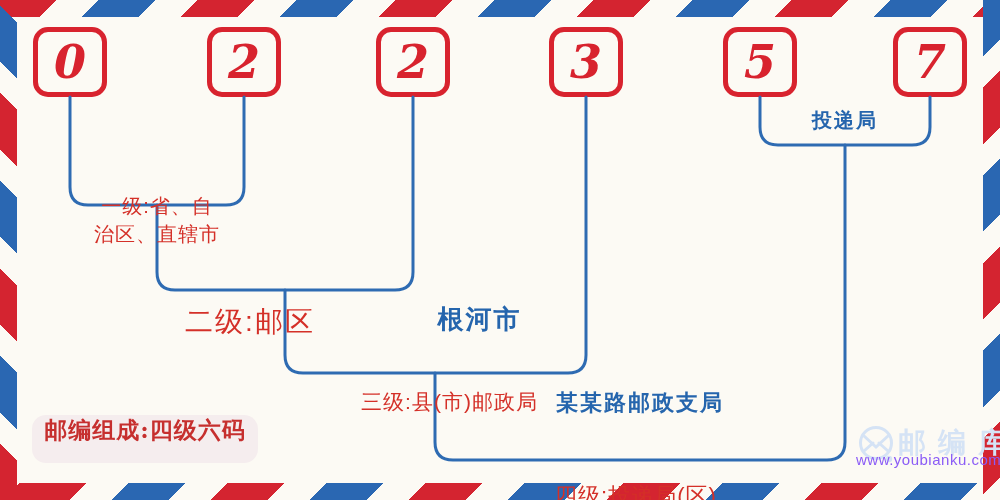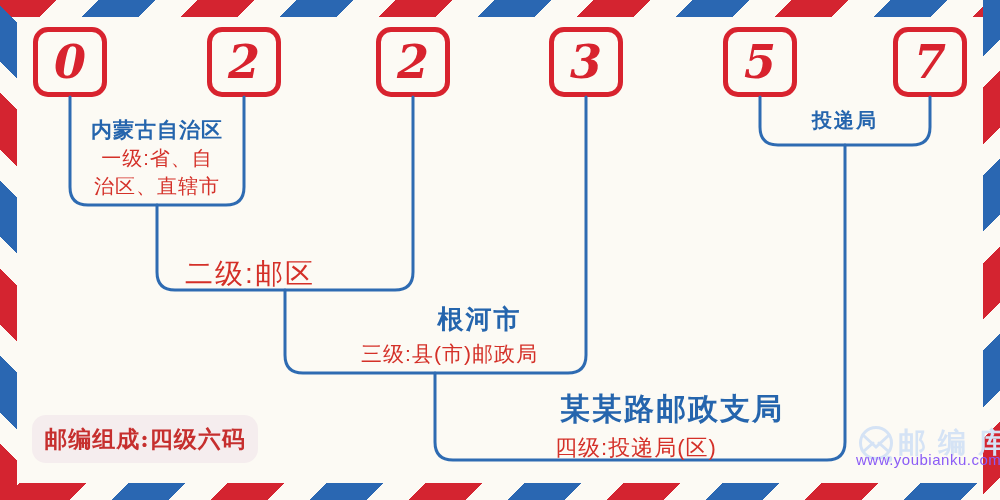--- a/index.html
+++ b/index.html
@@ -39,35 +39,35 @@
   }
   .d1{left:33px;} .d2{left:207px;} .d3{left:376px;}
   .d4{left:549px;} .d5{left:723px;} .d6{left:893px;}
 
   
   #connectors{position:absolute;left:0;top:0;pointer-events:none;}
 
   
   .lbl{position:absolute;text-align:center;line-height:1.3;}
   .blue{color:var(--text-blue,#2565ad);font-weight:bold;}
-  .red{color:var(--text-red,#d43028);}
+  .red{color:var(--text-red,#d43028);margin-top:48px;}
   .lv1-name{left:70px;width:174px;top:116px;font-size:21px;letter-spacing:1px;}
   .lv1-desc{left:74px;width:166px;top:144px;font-size:20px;line-height:28px;white-space:pre-line;letter-spacing:1px;}
   .lv2-desc{left:146px;width:208px;top:256px;font-size:28px;letter-spacing:2px;}
   .lv3-name{left:285px;width:301px;top:303px;font-size:26px;letter-spacing:2px;padding-left:44px;}
   .lv3-desc{left:285px;width:329px;top:340px;font-size:21px;letter-spacing:1px;}
-  .lv4-name{left:435px;width:410px;top:389px;font-size:30px;letter-spacing:2px;padding-left:32px;}
+  .lv4-name{left:435px;width:410px;top:389px;font-size:22px;letter-spacing:2px;}
   .lv4-desc{left:435px;width:402px;top:434px;font-size:22px;letter-spacing:1px;}
   .delivery{left:760px;width:170px;top:107px;font-size:20px;letter-spacing:2px;}
 
   
   .badge{
     position:absolute;left:32px;top:415px;width:226px;height:48px;
     background:var(--badge-bg,#f5edee);border-radius:14px;
-    display:flex;align-items:center;justify-content:center;
+    display:flex;justify-content:center;
     color:#c62f2e;font:bold 23px "DejaVu Serif",serif;letter-spacing:1px;
   }
 
   
   .wm-icon{position:absolute;left:856px;top:424px;}
   .wm-brand{position:absolute;left:898px;top:424px;font-size:28px;font-weight:bold;
     color:var(--wm-blue,#d5e3f5);letter-spacing:12px;white-space:nowrap;}
   .wm-url{position:absolute;left:856px;top:451px;font-size:15px;
     color:#8b5cf6;letter-spacing:0.5px;white-space:nowrap;}
 </style>
@@ -101,21 +101,20 @@
     </div>
 
   <svg id="connectors" width="1000" height="500" viewBox="0 0 1000 500" fill="none" stroke="#2e6bb2" stroke-width="3" stroke-linecap="round">
     <path d="M 70 97 L 70 187 Q 70 205 88 205 L 226 205 Q 244 205 244 187 L 244 97"></path>
     <path d="M 157 205 L 157 272 Q 157 290 175 290 L 395 290 Q 413 290 413 272 L 413 97"></path>
     <path d="M 285 290 L 285 355 Q 285 373 303 373 L 568 373 Q 586 373 586 355 L 586 97"></path>
     <path d="M 435 373 L 435 442 Q 435 460 453 460 L 827 460 Q 845 460 845 442 L 845 145"></path>
     <path d="M 760 97 L 760 127 Q 760 145 778 145 L 912 145 Q 930 145 930 127 L 930 97"></path>
   </svg>
 
-  <div class="lbl blue lv1-name">内蒙古自治区</div>
   <div class="lbl red lv1-desc">一级:省、自
 治区、直辖市</div>
 
   <div class="lbl red lv2-desc">二级:邮区</div>
 
   <div class="lbl blue lv3-name">根河市</div>
   <div class="lbl red lv3-desc">三级:县(市)邮政局</div>
 
   <div class="lbl blue lv4-name">某某路邮政支局</div>
   <div class="lbl red lv4-desc">四级:投递局(区)</div>

